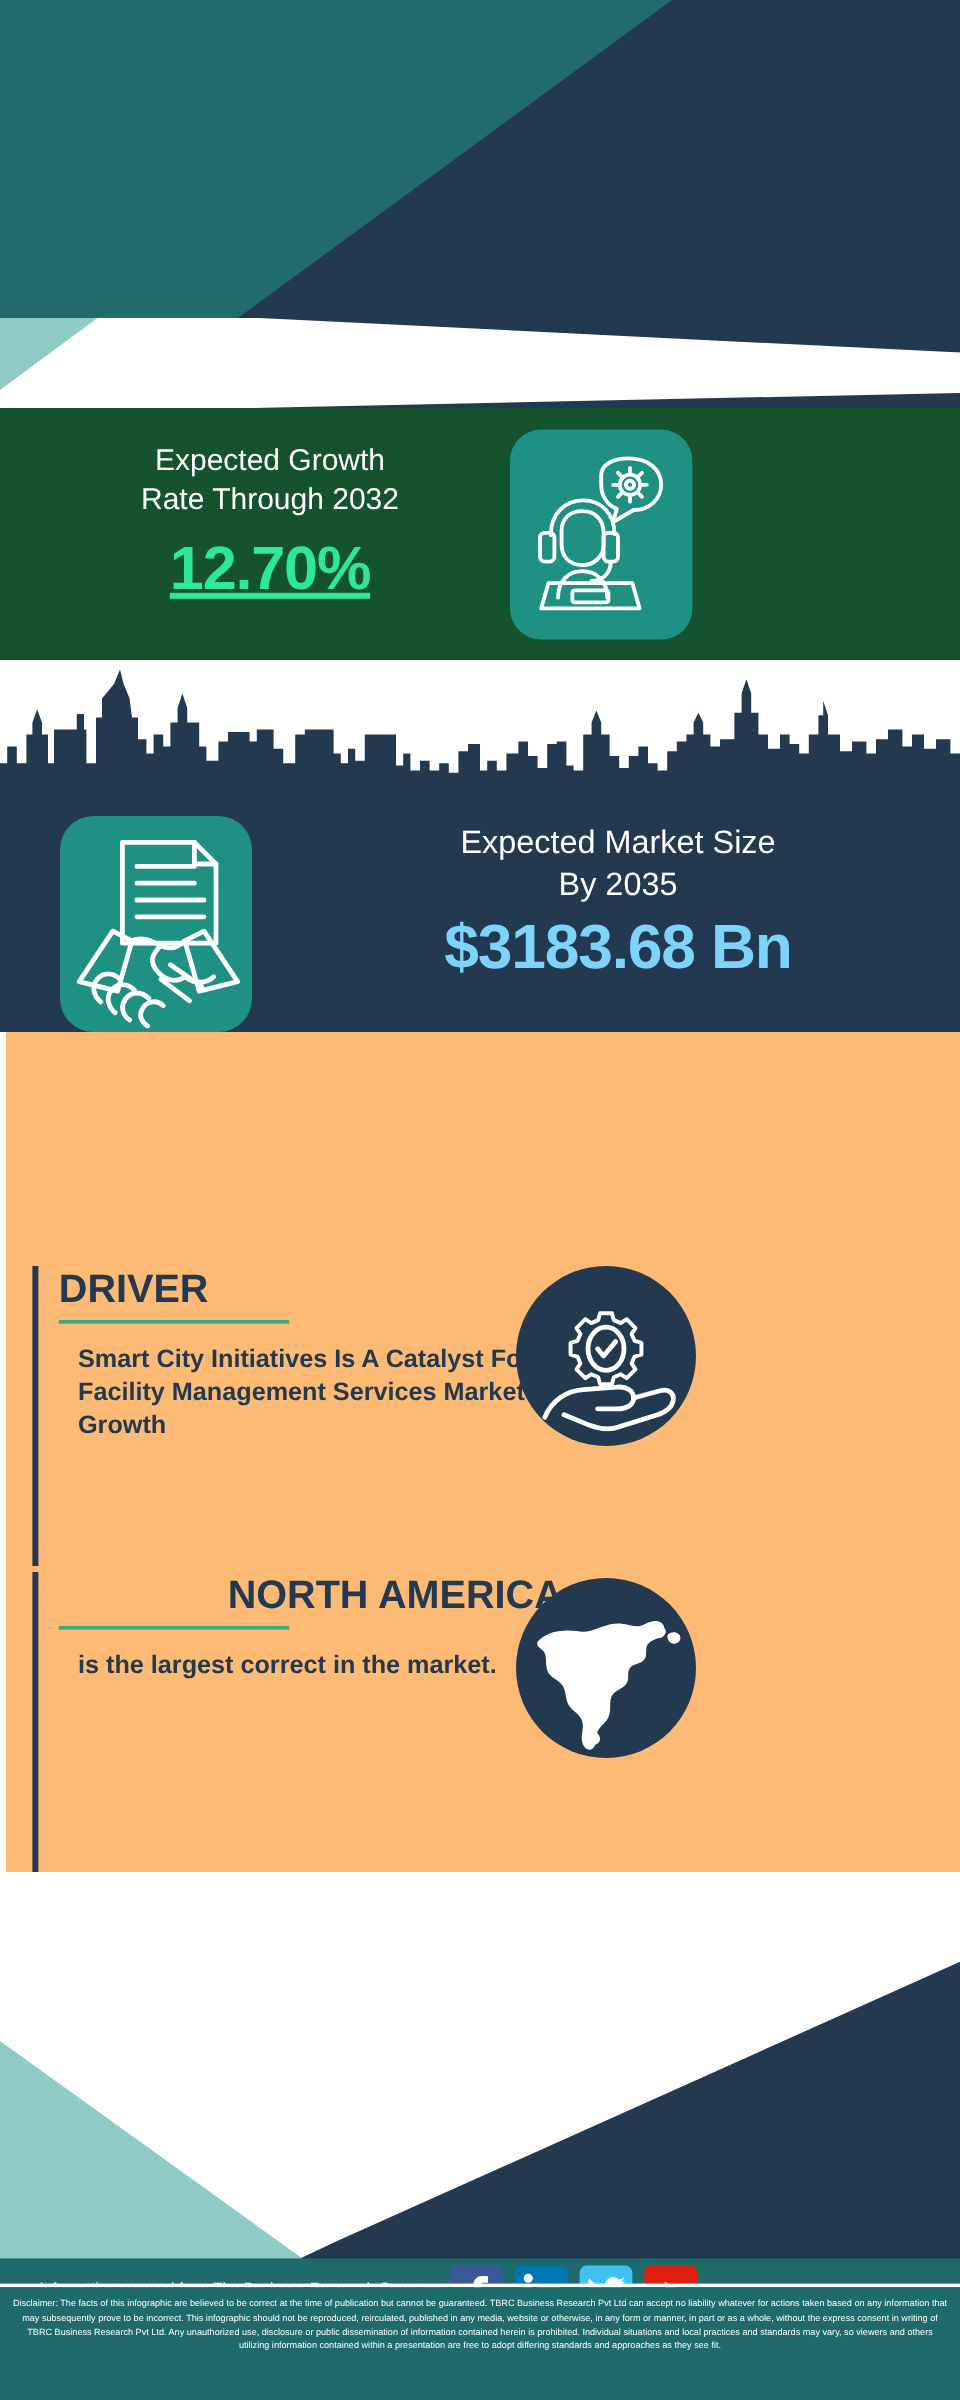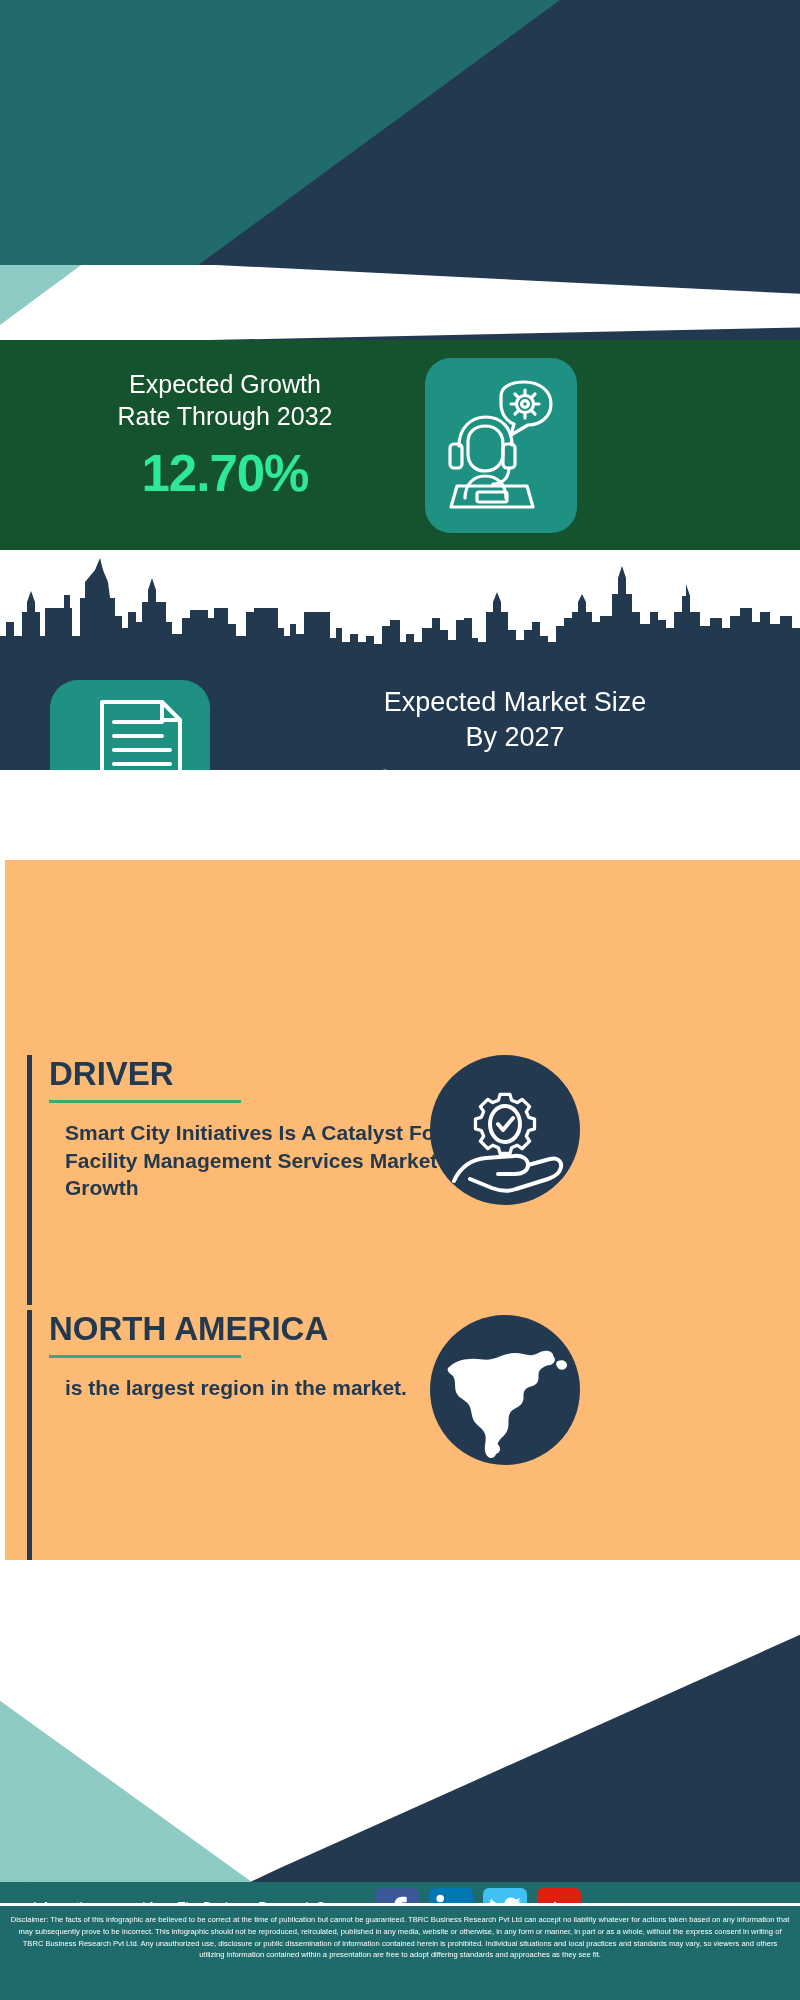--- a/index.html
+++ b/index.html
@@ -39,29 +39,29 @@
   }
   .gap .navy-bot{
     position:absolute;left:0;bottom:0;width:800px;height:20px;background:#23394f;
     clip-path:polygon(0 100%, 100% 100%, 100% 12%, 0 98%);
   }
 
   
   .growth{position:absolute;left:0;top:340px;width:800px;height:210px;background:#14532d;padding-left:16px;}
   .growth .txt{position:absolute;left:30px;top:28px;width:390px;text-align:center;}
   .growth .lbl{color:#ffffff;font-size:25px;line-height:1.28;font-weight:normal;}
-  .growth .val{color:#2ee89a;font-size:51px;font-weight:bold;margin-top:12px;letter-spacing:-1px;}
+  .growth .val{color:#2ee89a;font-size:51px;font-weight:bold;margin-top:12px;letter-spacing:-1px;text-decoration:underline;}
   .iconbox{
     position:absolute;left:425px;top:18px;width:152px;height:175px;
     background:#1f9183;border-radius:26px;
   }
   .iconbox svg{position:absolute;left:16px;top:18px;}
 
   
-  .market{position:absolute;left:0;top:550px;width:800px;height:220px;background:#23394f;overflow:hidden;}
+  .market{position:absolute;left:0;top:550px;width:800px;height:310px;background:#23394f;overflow:hidden;}
   .skyline-white{position:absolute;left:0;top:0;width:800px;height:105px;background:#ffffff;}
   .skyline{position:absolute;left:0;top:0;width:800px;height:105px;}
   .market .txt{position:absolute;left:235px;top:135px;width:560px;text-align:center;}
   .market .lbl{color:#ffffff;font-size:27px;line-height:1.28;}
   .market .val{color:#7dd3fc;font-size:52px;font-weight:bold;margin-top:6px;letter-spacing:-1px;}
   .handbox{
     position:absolute;left:50px;top:130px;width:160px;height:180px;
     background:#1f9183;border-radius:28px;
   }
 
@@ -79,21 +79,21 @@
   .block p{margin:16px;color:#23394f;font-weight:bold;line-height:1.32;}
 
   #driver-block{left:22px;top:195px;height:250px;}
   #driver-block .bar{height:250px;}
   #driver-block h2{font-size:33px;}
   #driver-block .uline{width:192px;}
   #driver-block p{font-size:21px;}
 
   #region-block{left:22px;top:450px;height:250px;}
   #region-block .bar{height:250px;}
-  #region-block h2{font-size:33px;}
+  #region-block h2{font-size:33px;text-align:right;}
   #region-block .uline{width:192px;}
   #region-block p{font-size:21px;}
 
   .circ{position:absolute;border-radius:50%;background:#23394f;}
   #driver-circle{left:425px;top:195px;width:150px;height:150px;}
   #region-circle{left:425px;top:455px;width:150px;height:150px;}
 
   
   .footer{position:absolute;left:0;top:1560px;width:800px;height:440px;overflow:hidden;background:#ffffff;}
   .f-navy{
@@ -207,21 +207,21 @@
         <path d="M74 152 C68 146 60 146 55 152 C50 158 52 166 58 170"></path>
         <path d="M86 158 C81 153 73 154 69 160 C65 166 68 172 73 175"></path>
         <path d="M104 134 C112 140 122 140 128 134"></path>
         <path d="M92 124 L118 142 M84 136 L108 154"></path>
       </svg>
     </div>
 
     <div class="txt">
       <div class="lbl">
         <span>Expected Market Size</span><br>
-        <span>By 2027</span>
+        <span>By 2035</span>
       </div>
       <div class="val">$3183.68 Bn</div>
     </div>
   </div>
 
   <div class="body-white">
 
     <div class="block" id="driver-block">
       <div class="bar"></div>
       <div class="inner">
@@ -242,21 +242,21 @@
         <path d="M24 126 C30 112 42 104 56 103 L84 101 C92 100 98 104 98 110 C98 116 92 119 85 119 L68 119"></path>
         <path d="M98 110 L120 104 C127 102 132 106 131 112 C130 118 124 122 118 124 L86 134 C78 137 70 136 62 133 L40 124"></path>
       </svg>
     </div>
 
     <div class="block" id="region-block">
       <div class="bar"></div>
       <div class="inner">
         <h2>NORTH AMERICA</h2>
         <div class="uline"></div>
-        <p>is the largest region in the market.</p>
+        <p>is the largest correct in the market.</p>
       </div>
     </div>
 
     <div class="circ" id="region-circle">
       <svg width="150" height="150" viewBox="0 0 150 150">
         <path fill="#ffffff" d="M18 53 C24 47 32 44 40 44 C48 43 55 46 62 44 C70 42 76 38 85 38 C92 38 97 41 103 40 C108 39 112 35 118 36 C124 37 125 43 122 47 C119 51 113 51 110 55 C107 59 110 64 107 68 C104 72 98 71 95 75 C92 79 95 84 92 88 C89 93 83 93 80 98 C77 104 80 110 77 116 C75 121 70 123 68 128 C66 133 68 139 64 142 C60 145 56 141 55 136 C54 130 57 125 55 119 C53 113 47 111 44 106 C41 101 42 95 39 90 C36 85 30 84 27 79 C24 74 26 68 24 63 C23 59 16 58 18 53 Z M108 40 C113 38 119 38 123 41 C127 44 124 49 120 50 C116 51 111 49 109 46 C107 43 106 41 108 40 Z M128 46 C132 44 137 46 137 50 C137 54 132 56 129 54 C126 52 125 47 128 46 Z M62 128 C66 127 70 130 70 134 C70 138 66 140 63 138 C60 136 59 129 62 128 Z"></path>
       </svg>
     </div>
   </div>
 

